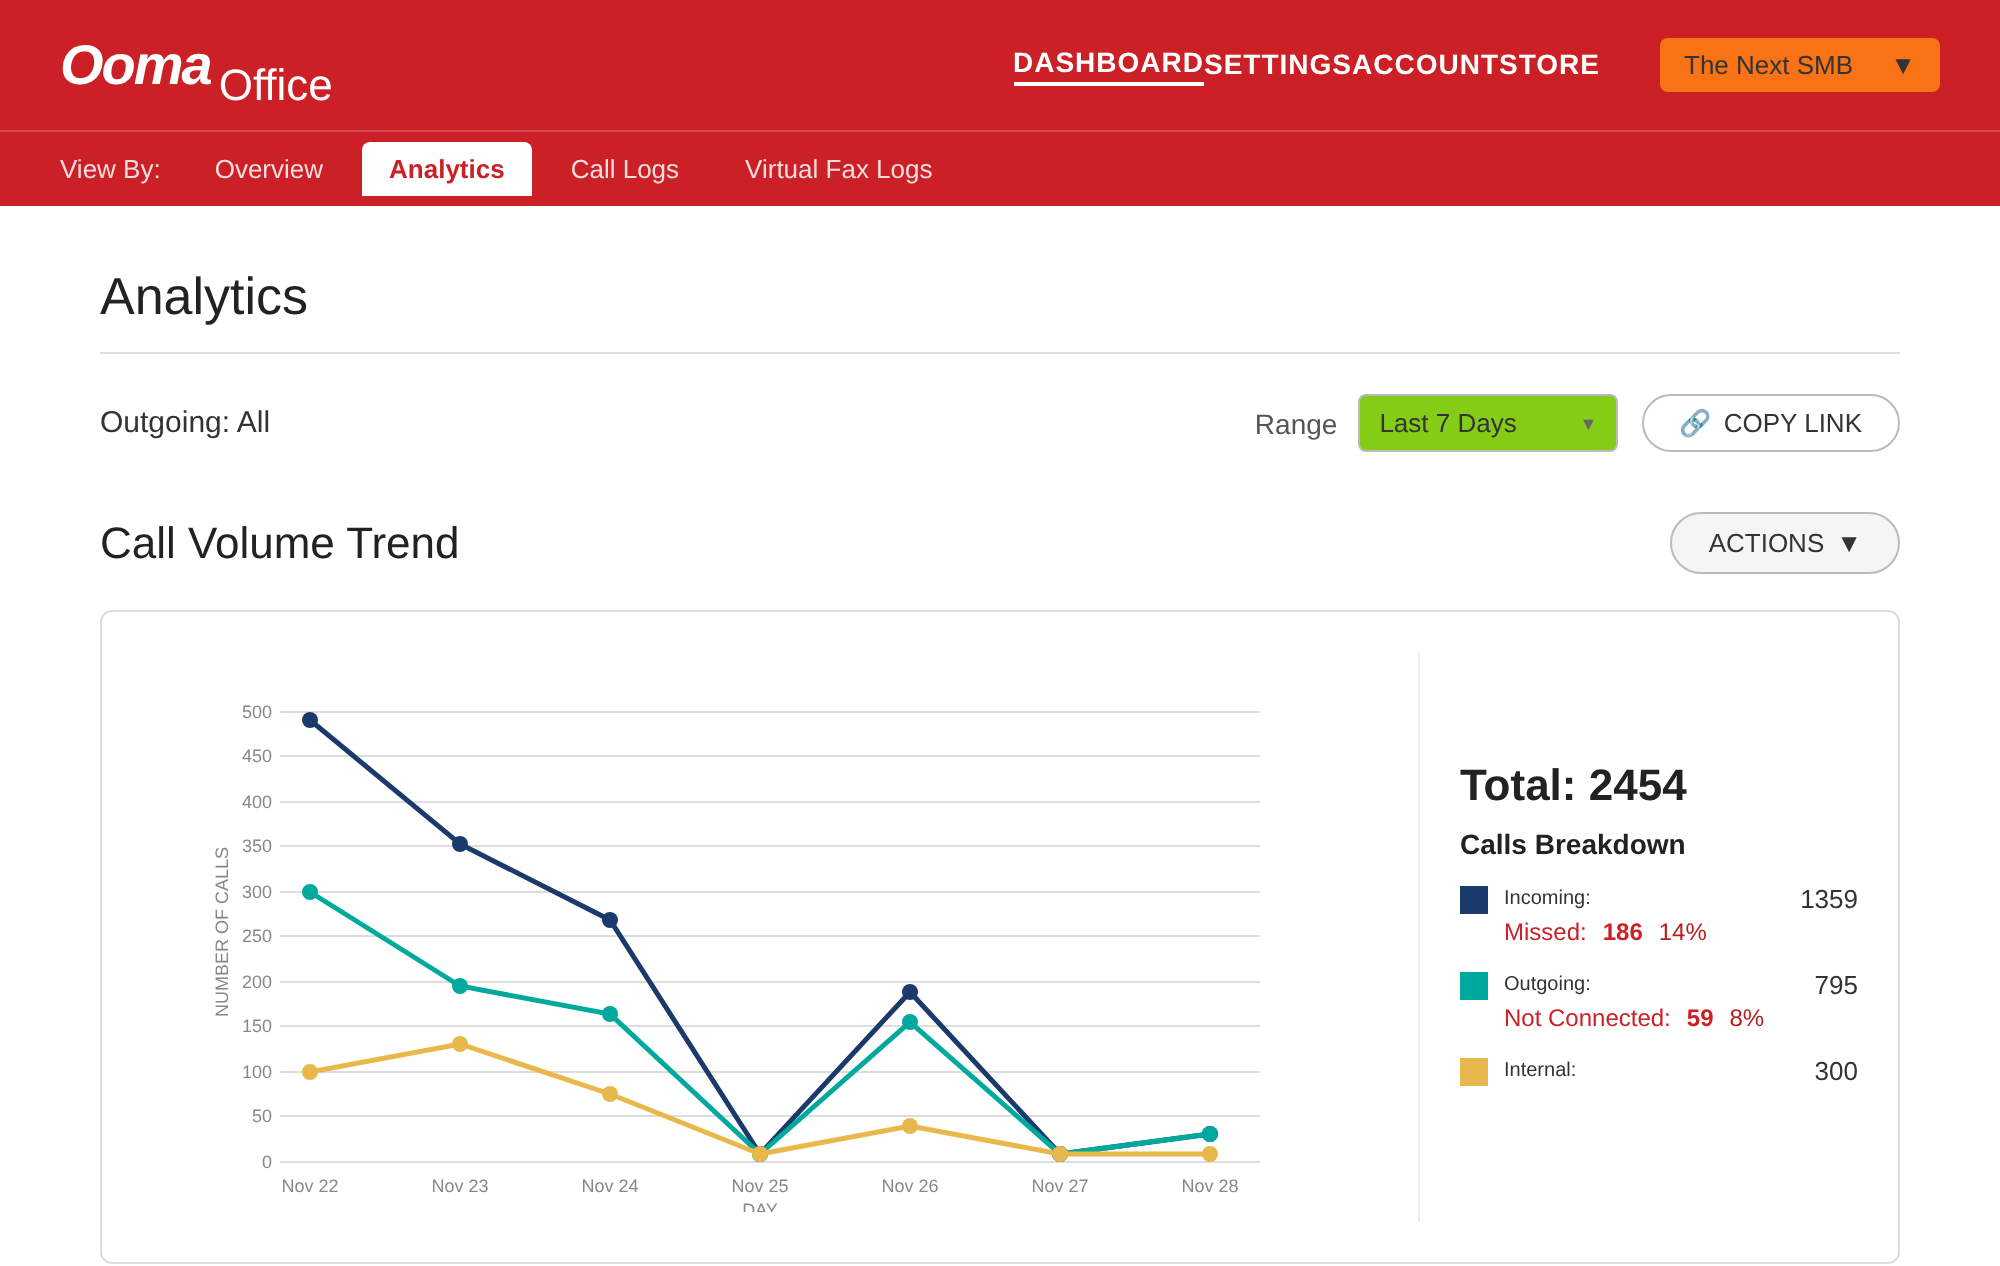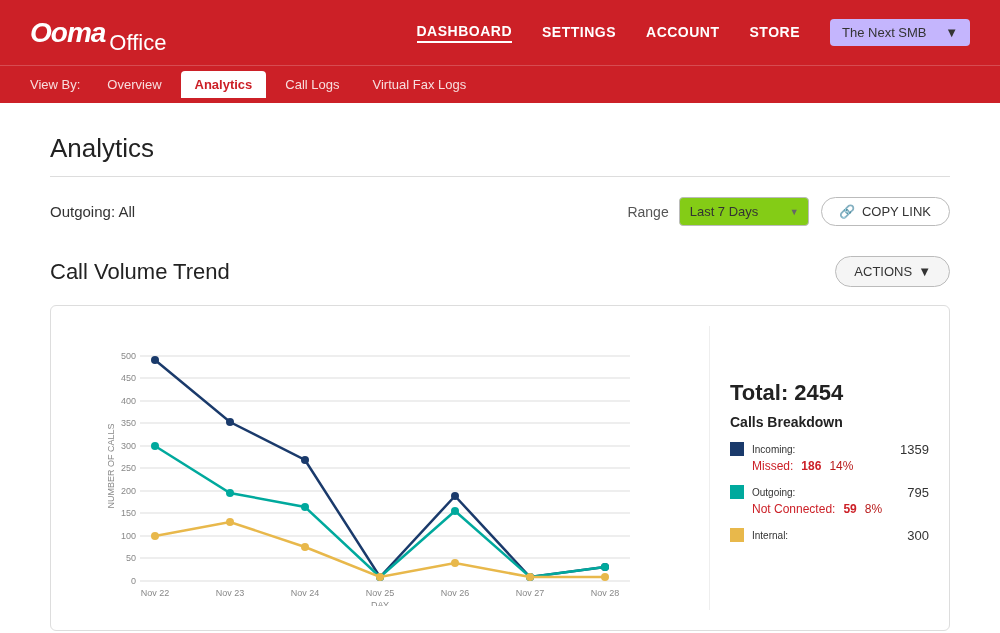--- a/index.html
+++ b/index.html
@@ -27,39 +27,38 @@
     }
     .logo-office {
       font-size: 22px;
       color: #fff;
       font-weight: 300;
       margin-left: 4px;
       margin-top: 20px;
     }
     .main-nav {
       display: flex;
-      gap: 30px;
       align-items: center;
     }
     .main-nav a {
       color: #fff;
       text-decoration: none;
       font-size: 14px;
       font-weight: 600;
       letter-spacing: 0.5px;
       padding-bottom: 2px;
     }
     .main-nav a.active {
       border-bottom: 2px solid #fff;
     }
     .account-selector {
       margin-left: 30px;
       display: flex;
       align-items: center;
-      background: #c4b5fd;
+      background: #f97316;
       border: none;
       border-radius: 4px;
       padding: 6px 12px;
       font-size: 13px;
       color: #333;
       cursor: pointer;
       min-width: 140px;
       justify-content: space-between;
     }
 

